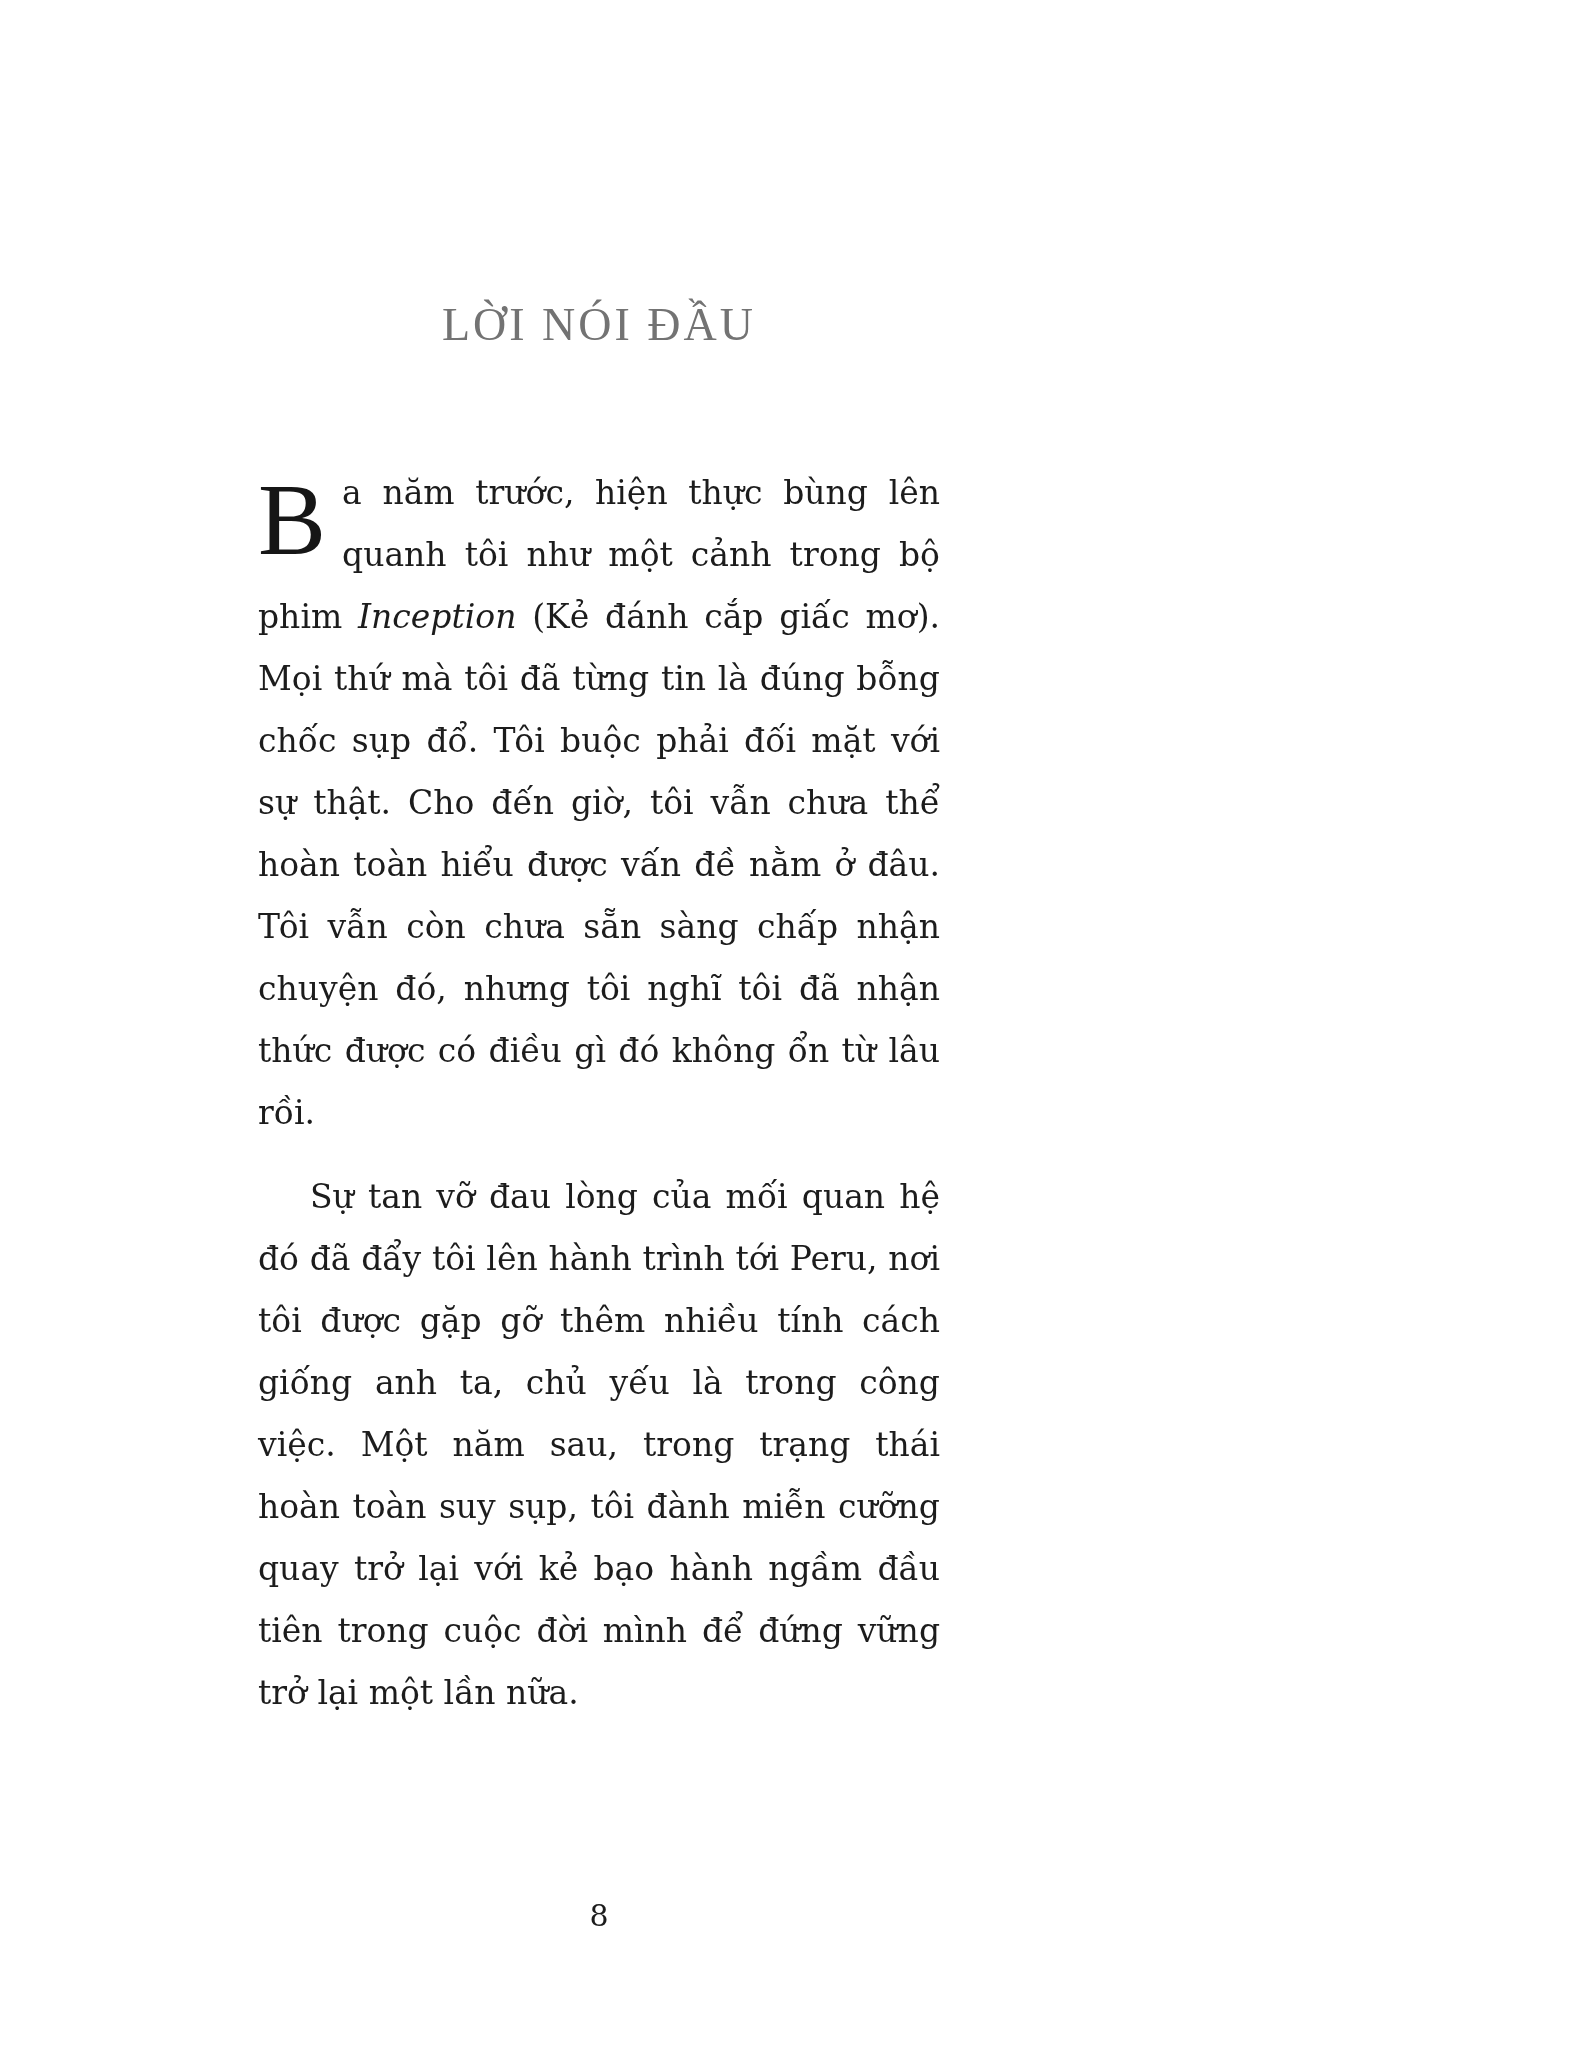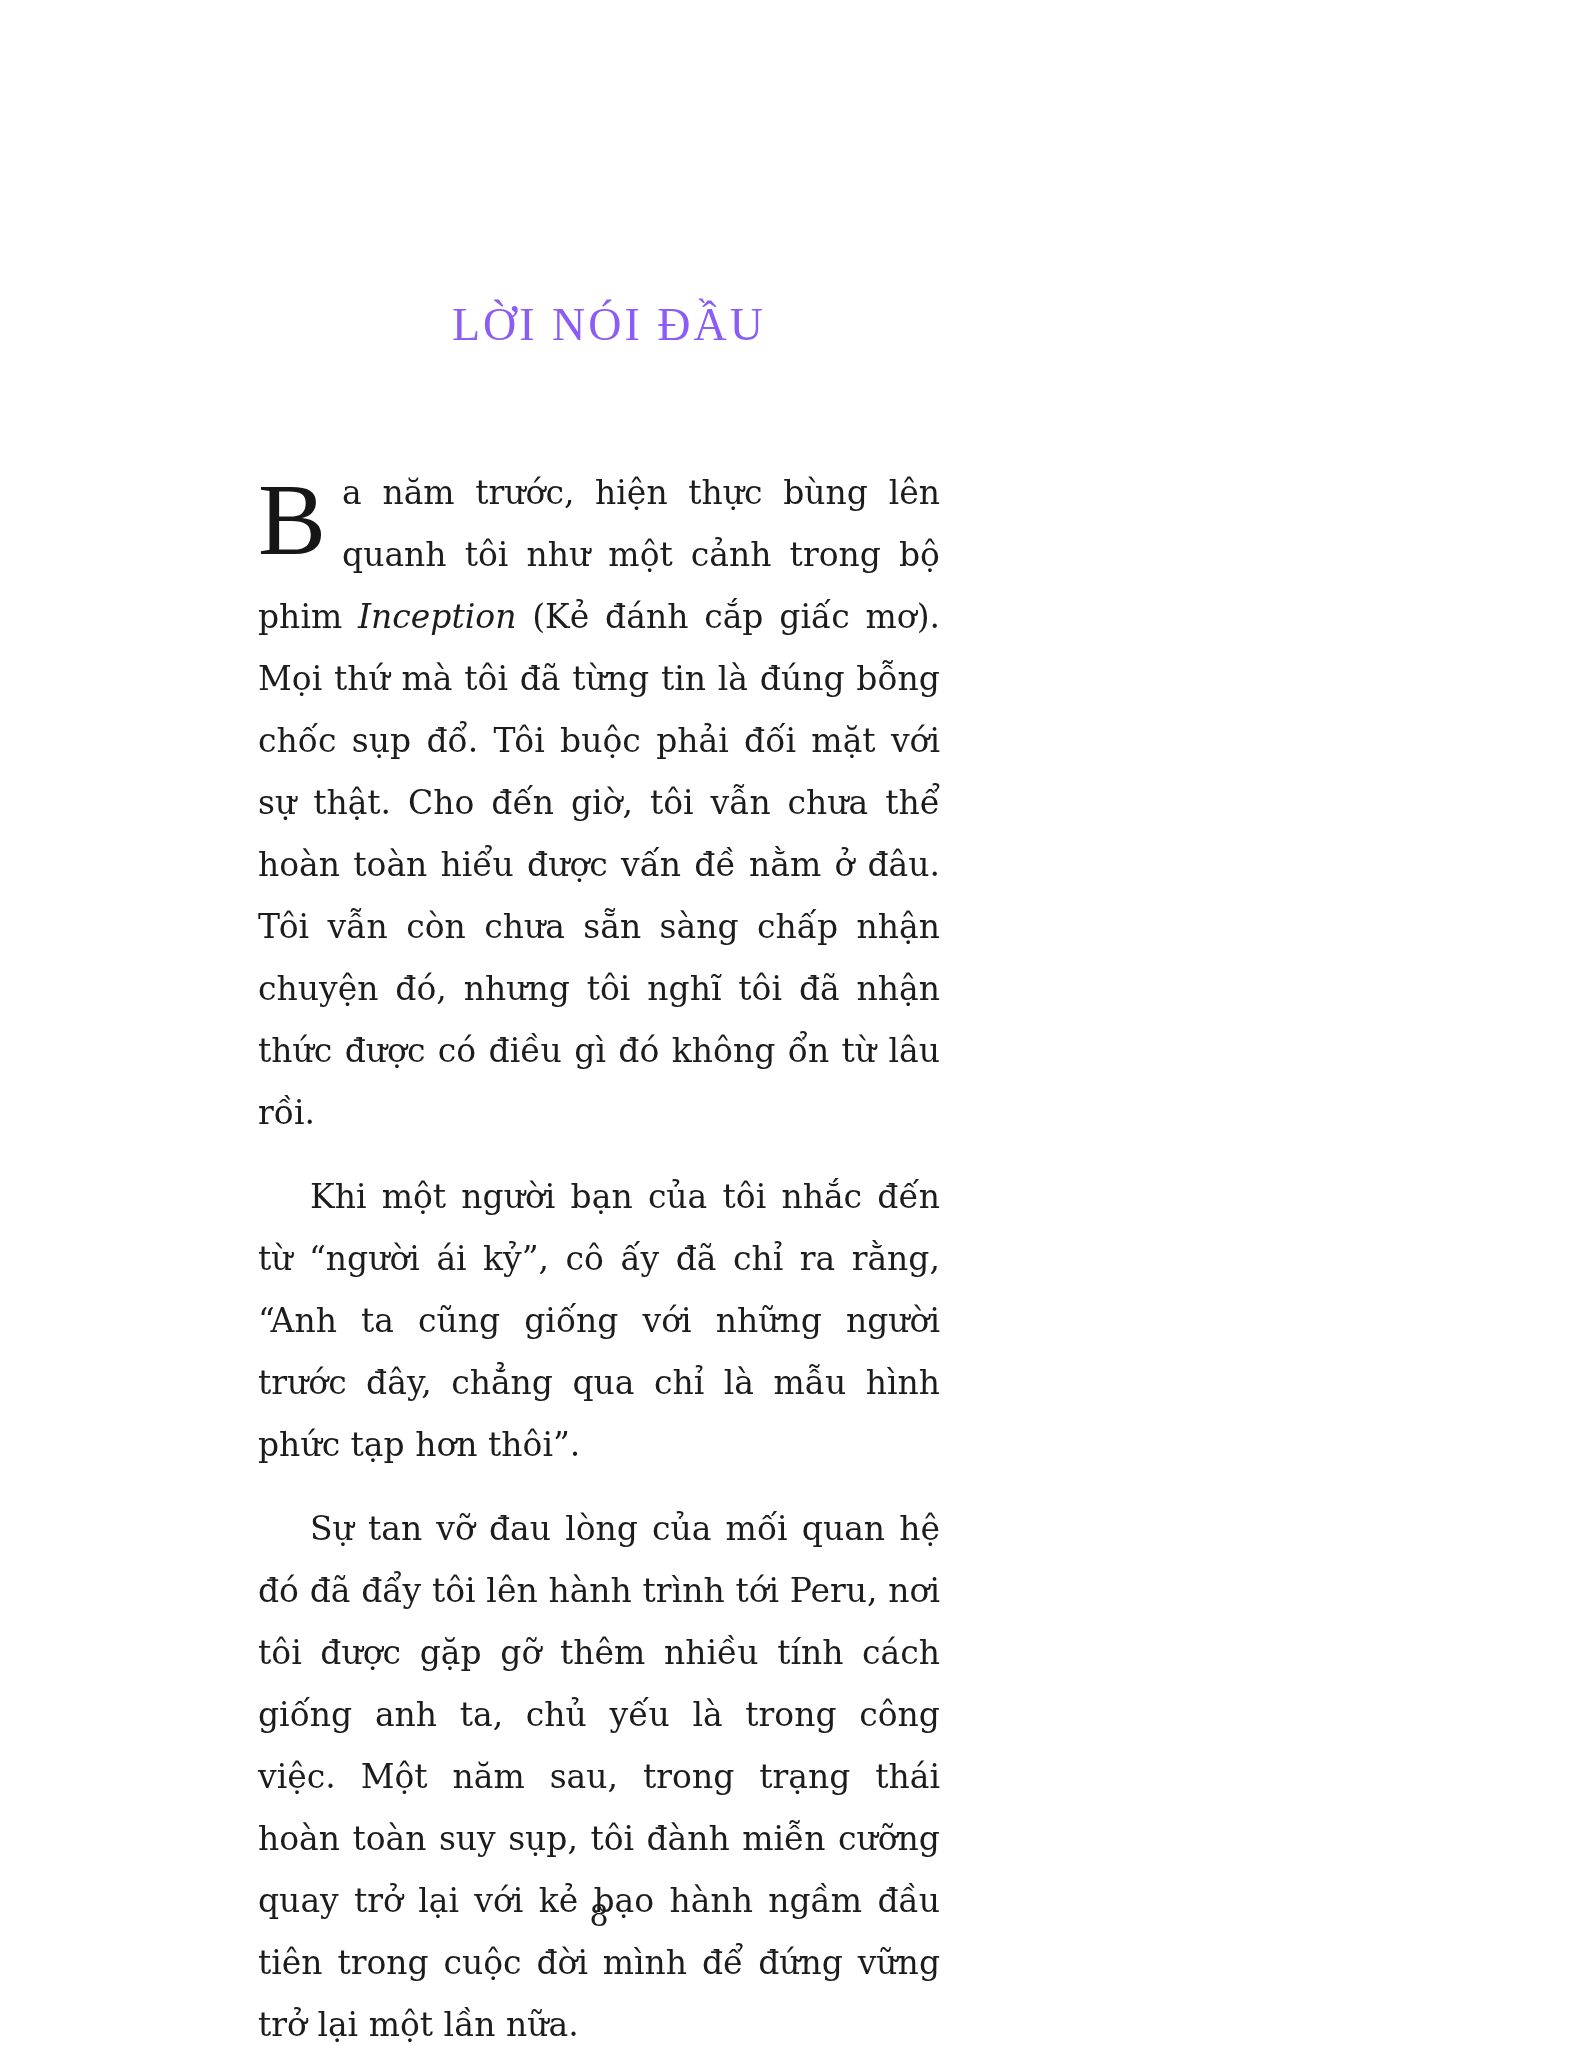--- a/index.html
+++ b/index.html
@@ -12,29 +12,29 @@
     position: relative;
     width: 1583px;
     height: 2048px;
     background: #ffffff;
     color: #1c1c1c;
     overflow: hidden;
   }
   .chapter-title {
     position: absolute;
     top: 298px;
-    left: 268px;
+    left: 258px;
     width: 682px;
     margin: 0;
     text-align: center;
     font-family: "Liberation Serif", serif;
     font-size: 46px;
     font-weight: 400;
     letter-spacing: 3px;
-    color: #8b5cf6;
+    color: #737373;
   }
   .content {
     position: absolute;
     top: 462px;
     left: 258px;
     width: 682px;
     font-size: 33px;
     line-height: 62px;
     text-align: justify;
     color: #1c1c1c;
@@ -73,23 +73,20 @@
 <div class="page">
 
   <h1 class="chapter-title">LỜI NÓI ĐẦU</h1>
 
   <div class="content">
 
     <p class="para dropcap-para">
       <span class="dropcap">B</span><span>a năm trước, hiện thực bùng lên quanh tôi như một cảnh trong bộ phim </span><em class="italic">Inception</em><span> (Kẻ đánh cắp giấc mơ). Mọi thứ mà tôi đã từng tin là đúng bỗng chốc sụp đổ. Tôi buộc phải đối mặt với sự thật. Cho đến giờ, tôi vẫn chưa thể hoàn toàn hiểu được vấn đề nằm ở đâu. Tôi vẫn còn chưa sẵn sàng chấp nhận chuyện đó, nhưng tôi nghĩ tôi đã nhận thức được có điều gì đó không ổn từ lâu rồi.</span>
     </p>
 
-    <p class="para indent">
-      <span>Khi một người bạn của tôi nhắc đến từ “người ái kỷ”, cô ấy đã chỉ ra rằng, “Anh ta cũng giống với những người trước đây, chẳng qua chỉ là mẫu hình phức tạp hơn thôi”.</span>
-    </p>
 
     <p class="para indent">
       <span>Sự tan vỡ đau lòng của mối quan hệ đó đã đẩy tôi lên hành trình tới Peru, nơi tôi được gặp gỡ thêm nhiều tính cách giống anh ta, chủ yếu là trong công việc. Một năm sau, trong trạng thái hoàn toàn suy sụp, tôi đành miễn cưỡng quay trở lại với kẻ bạo hành ngầm đầu tiên trong cuộc đời mình để đứng vững trở lại một lần nữa.</span>
     </p>
 
   </div>
 
   <div class="page-number">8</div>
 
 </div>

